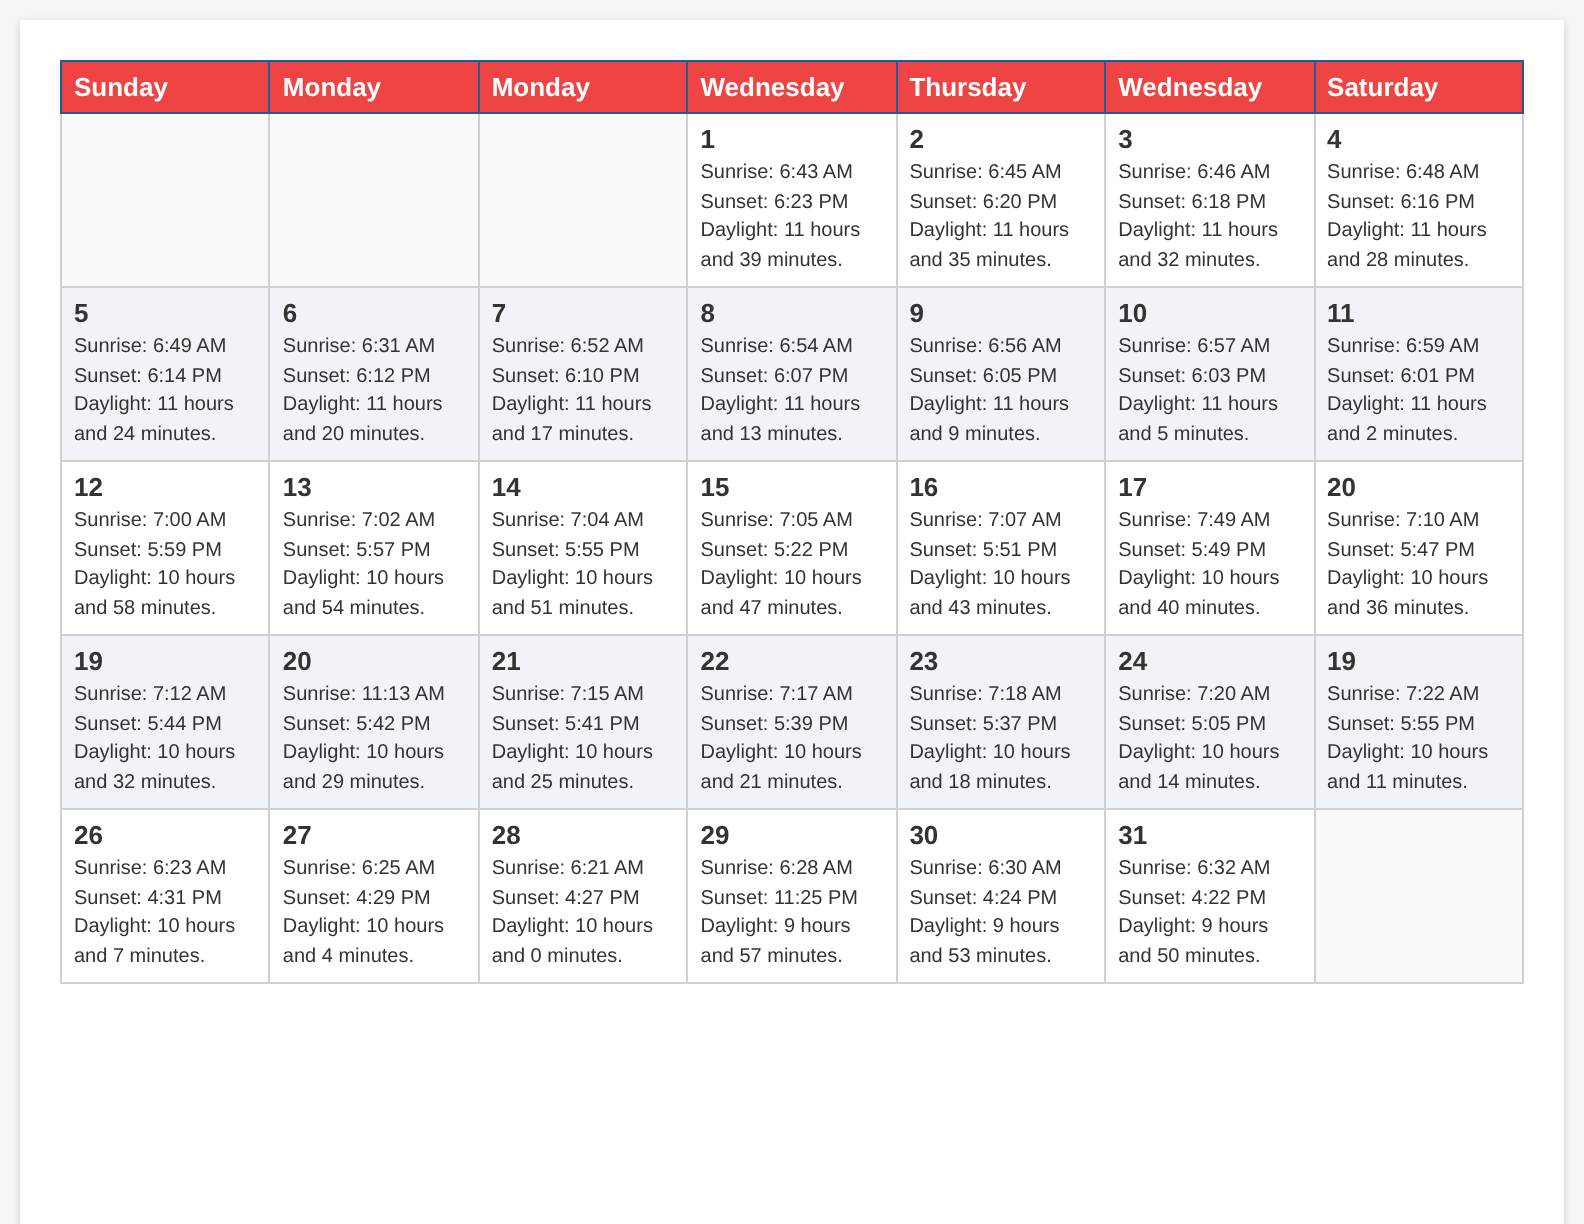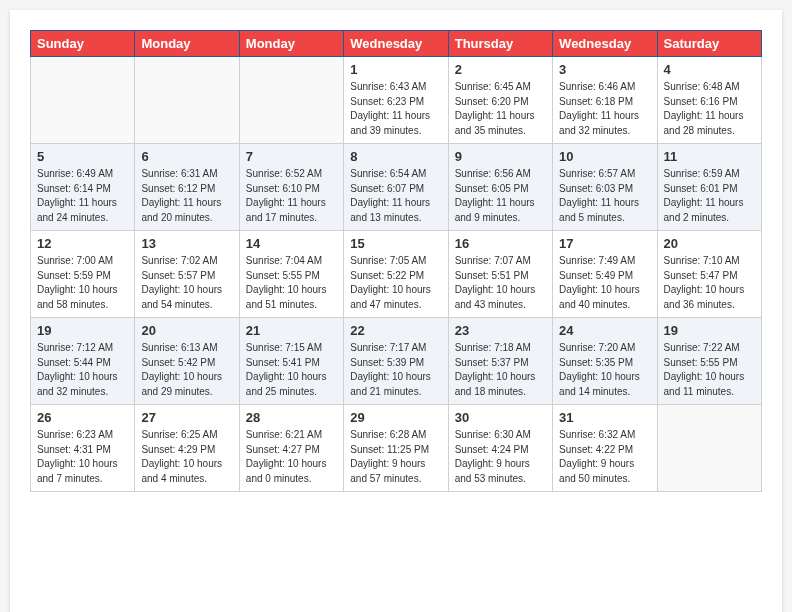--- a/index.html
+++ b/index.html
@@ -237,21 +237,21 @@
         <tr class="row-shaded">
           <td>
             <div class="day-number">19</div>
             <div class="day-info">Sunrise: 7:12 AM
 Sunset: 5:44 PM
 Daylight: 10 hours
 and 32 minutes.</div>
           </td>
           <td>
             <div class="day-number">20</div>
-            <div class="day-info">Sunrise: 6:13 AM
+            <div class="day-info">Sunrise: 11:13 AM
 Sunset: 5:42 PM
 Daylight: 10 hours
 and 29 minutes.</div>
           </td>
           <td>
             <div class="day-number">21</div>
             <div class="day-info">Sunrise: 7:15 AM
 Sunset: 5:41 PM
 Daylight: 10 hours
 and 25 minutes.</div>
@@ -266,21 +266,21 @@
           <td>
             <div class="day-number">23</div>
             <div class="day-info">Sunrise: 7:18 AM
 Sunset: 5:37 PM
 Daylight: 10 hours
 and 18 minutes.</div>
           </td>
           <td>
             <div class="day-number">24</div>
             <div class="day-info">Sunrise: 7:20 AM
-Sunset: 5:35 PM
+Sunset: 5:05 PM
 Daylight: 10 hours
 and 14 minutes.</div>
           </td>
           <td>
             <div class="day-number">19</div>
             <div class="day-info">Sunrise: 7:22 AM
 Sunset: 5:55 PM
 Daylight: 10 hours
 and 11 minutes.</div>
           </td>

